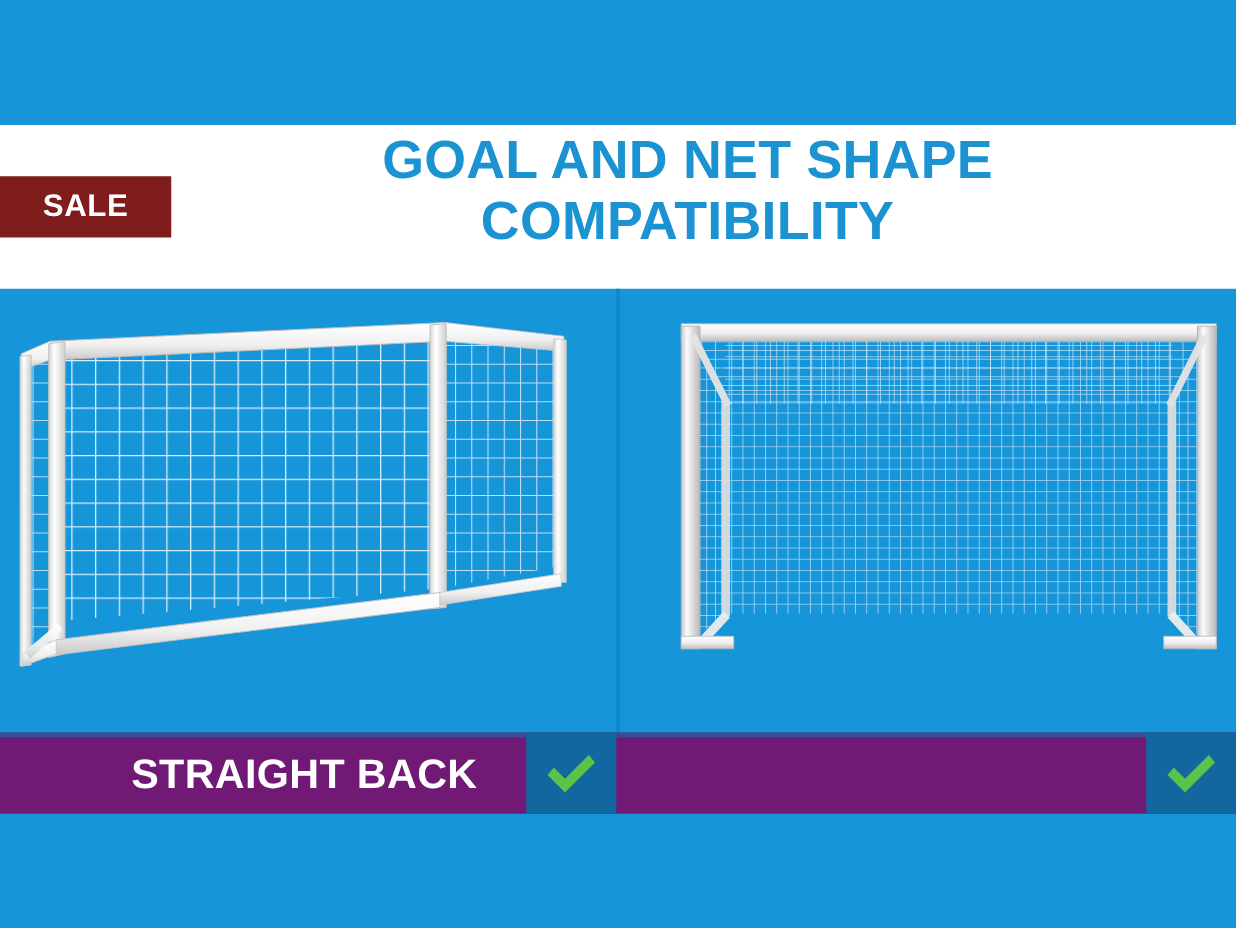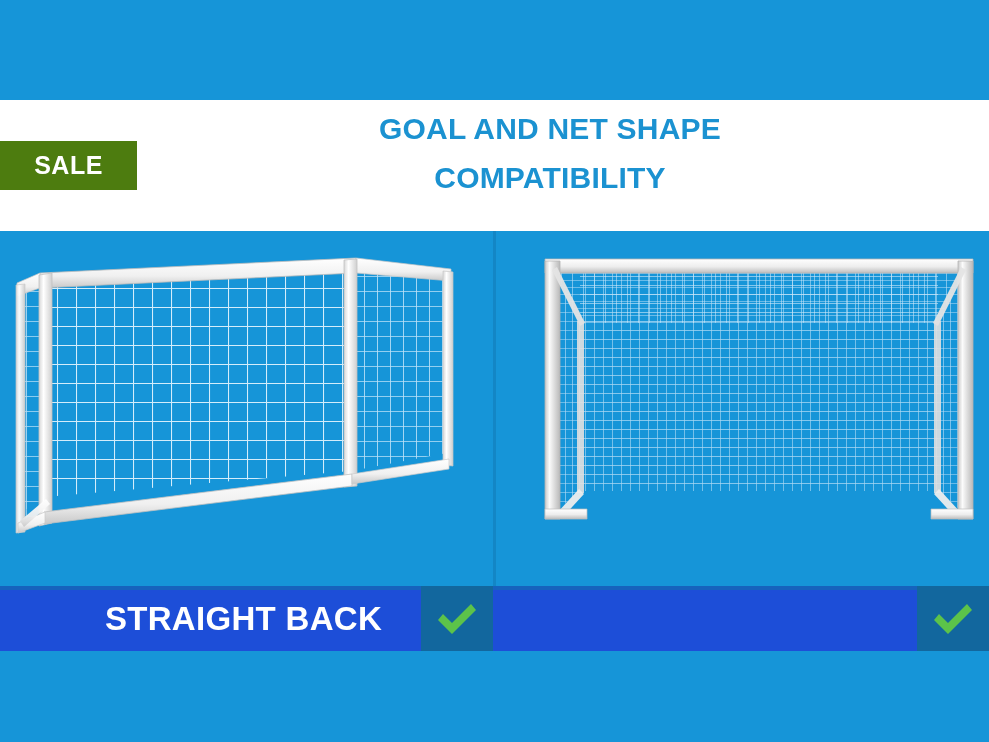--- a/index.html
+++ b/index.html
@@ -11,52 +11,52 @@
   }
   #stage{position:relative;width:989px;height:742px;background:#1695d8;overflow:hidden;}
 
   
   .header-band{
     position:absolute;left:0;top:100px;width:989px;height:131px;
     background:#ffffff;
   }
   .sale-badge{
     position:absolute;left:0;top:141px;width:137px;height:49px;
-    background:#4d7c0f;
+    background:#7f1d1d;
     display:flex;align-items:center;justify-content:center;
   }
   .sale-badge span{
     color:#ffffff;font-weight:bold;font-size:25px;letter-spacing:0.5px;
     font-family:"Liberation Sans",sans-serif;
   }
   .title{
     position:absolute;left:140px;top:104px;width:820px;
     text-align:center;
     color:#1b92d1;
     font-weight:bold;
-    font-size:30px;
+    font-size:43px;
     line-height:49px;
     letter-spacing:0.2px;
     font-family:"Liberation Sans",sans-serif;
   }
 
   
   .panels{position:absolute;left:0;top:231px;width:989px;height:355px;}
   .panel{position:absolute;top:0;height:355px;}
   .panel-left{left:0;width:495px;}
   .panel-right{left:495px;width:494px;}
   .divider{
     position:absolute;left:493px;top:231px;width:3px;height:420px;
     background:#1384c2;opacity:.85;
   }
 
   
   .labelbar{
     position:absolute;left:0;top:586px;width:989px;height:65px;
-    background:#1d4ed8;
+    background:#701a75;
   }
   .labelbar:before{
     content:"";position:absolute;left:0;top:0;width:989px;height:4px;
     background:#1272ab;opacity:.6;
   }
   .label-cell{
     position:absolute;top:0;height:65px;display:flex;align-items:center;
   }
   .label-left{left:0;width:493px;}
   .label-right{left:496px;width:493px;}

